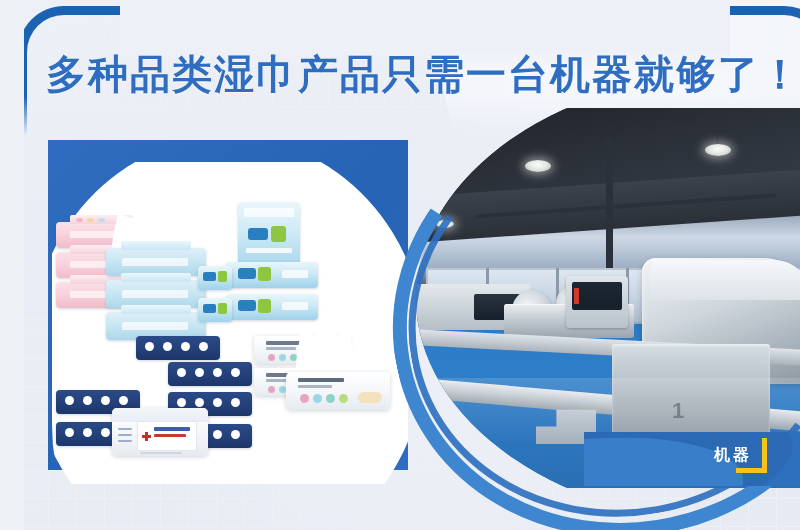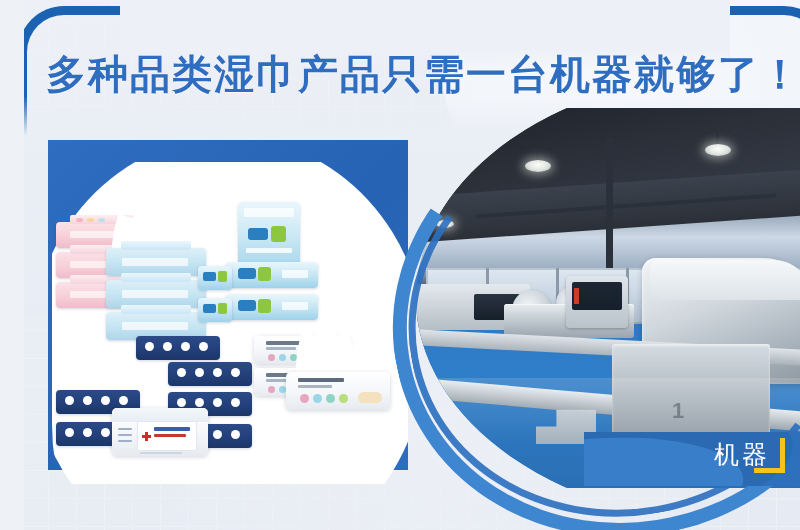--- a/index.html
+++ b/index.html
@@ -130,21 +130,21 @@
 
   
   .right-tagpanel{position:absolute;left:560px;top:432px;width:240px;height:54px;
     background:linear-gradient(90deg,#2f73c0 0%,#2e6fbc 100%);overflow:hidden;}
   .right-tagpanel .swoosh{position:absolute;left:-120px;top:-26px;width:330px;height:120px;
     border-radius:50%;background:#2b6ab2;transform:rotate(-8deg);}
   .right-tagpanel .swoosh2{position:absolute;left:-170px;top:8px;width:330px;height:110px;
     border-radius:50%;background:#3f86d0;transform:rotate(-6deg);opacity:.75;}
   .tag-right{position:absolute;left:690px;top:438px;display:flex;align-items:flex-end;}
   .tag-right .txt{font-family:"DejaVu Sans","Liberation Sans",sans-serif;
-    font-size:25px;font-weight:400;color:#ffffff;letter-spacing:3px;line-height:30px;}
+    font-size:16px;font-weight:700;color:#ffffff;letter-spacing:3px;line-height:30px;}
   .tag-right .bracket{width:26px;height:30px;border-right:5px solid #f5c319;border-bottom:5px solid #f5c319;
     margin-left:-16px;margin-bottom:-3px;}
 
   
   .products{position:absolute;left:24px;top:140px;width:372px;height:344px;}
   .pk{position:absolute;border-radius:4px;box-shadow:0 1px 3px rgba(40,60,90,.22);}
   .pk .cap{position:absolute;left:50%;transform:translateX(-50%);border-radius:2px;}
   .pk .ln{position:absolute;border-radius:1px;}
 
   

